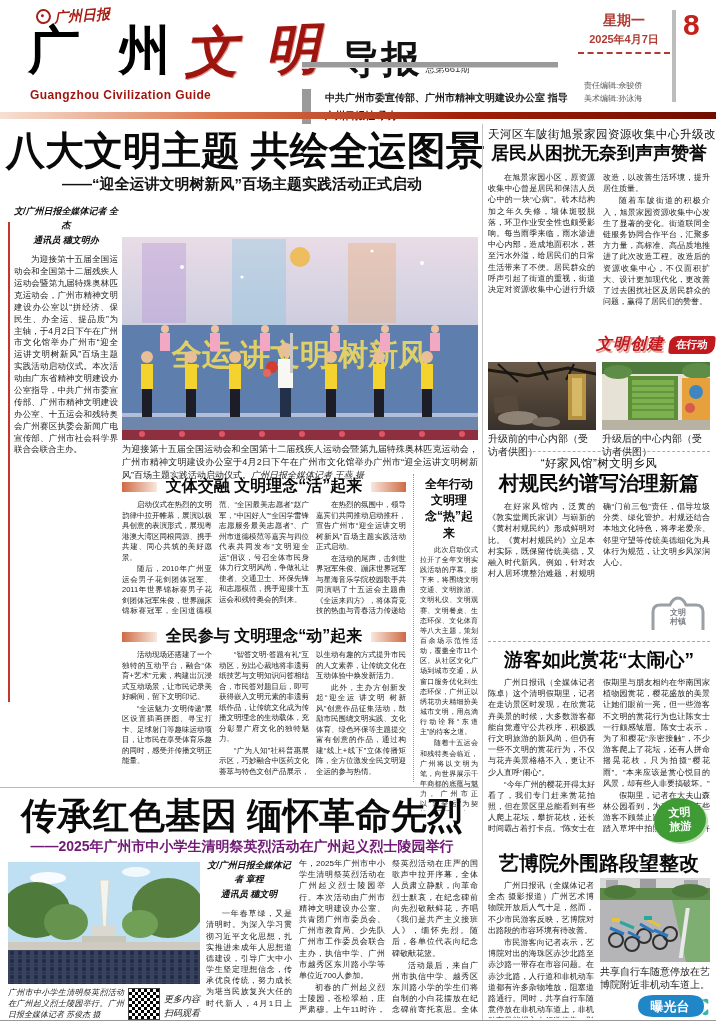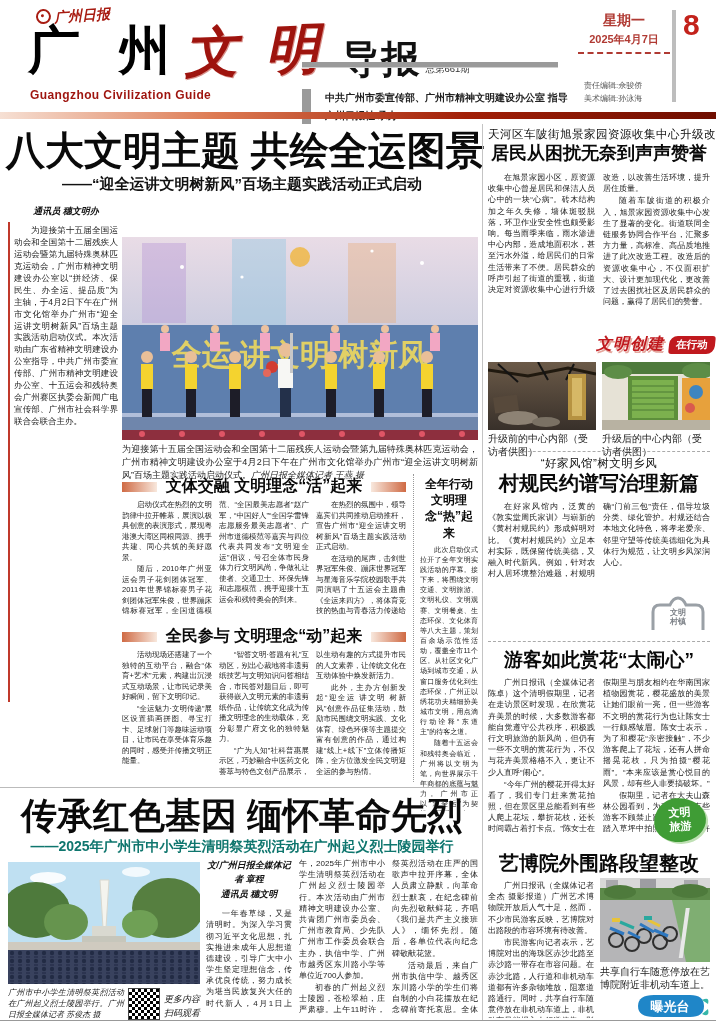--- a/index.html
+++ b/index.html
@@ -55,21 +55,21 @@
   .sec1-body{left:122px;top:500px;width:284px;height:122px;font-size:7.5px;}
   .sec3-body{left:122px;top:650px;width:284px;height:130px;font-size:7.5px;}
   .dotted-v{left:413px;top:474px;height:308px;border-left:1px dotted #999;}
   .narrow-col{left:420px;top:476px;width:58px;height:306px;}
   .narrow-title{font-size:12px;font-weight:900;text-align:center;line-height:1.35;margin-bottom:4px;color:#0a0a0a;}
   .narrow-body{font-size:7px;line-height:1.45;height:266px;}
 
   
   .hr-bottom{left:0;top:787px;width:479px;border-top:1px solid #bbb;}
   .headline2{left:6px;top:792px;width:472px;text-align:center;font-size:36px;font-weight:900;color:#0a0a0a;white-space:nowrap;}
-  .subtitle2{left:6px;top:838px;width:472px;text-align:center;font-size:14px;font-weight:bold;color:#0f766e;}
+  .subtitle2{left:6px;top:838px;width:472px;text-align:center;font-size:14px;font-weight:bold;color:#701a75;}
   .bottom-photo{left:8px;top:862px;width:192px;height:122px;overflow:hidden;}
   .bottom-caption{left:8px;top:987px;width:116px;font-size:8px;line-height:1.4;font-style:italic;color:#222;text-align:justify;}
   .qr{left:128px;top:988px;width:30px;height:30px;background:repeating-conic-gradient(#000 0% 25%,#fff 0% 50%) 0 0/6px 6px;border:1px solid #444;}
   .qr-note{left:164px;top:992px;font-size:9px;font-style:italic;line-height:1.6;color:#222;}
   .bottom-body{left:206px;top:858px;width:272px;height:162px;}
 
   
   .v-divider{left:482px;top:124px;width:1px;height:896px;background:#c4c4c4;}
   .kicker{width:222px;text-align:center;font-size:11.5px;color:#111;letter-spacing:0.5px;white-space:nowrap;}
   .sb-headline{width:222px;text-align:center;font-weight:900;color:#0a0a0a;white-space:nowrap;}
@@ -130,20 +130,21 @@
   </div>
   <div class="abs head-vsep"></div>
   <div class="abs page-no">8</div>
   <div class="abs red-bar"></div>
 
   <div class="abs headline1">八大文明主题 共绘全运图景</div>
   <div class="abs subtitle1">——“迎全运讲文明树新风”百场主题实践活动正式启动</div>
   <div class="abs red-rule"></div>
   <div class="abs left-col">
     <div class="byline">
+      <span>文/广州日报全媒体记者 全杰</span>
         <span>通讯员 穗文明办</span>
     </div>
     <div class="body-text" style="height:520px;">
         <p>为迎接第十五届全国运动会和全国第十二届残疾人运动会暨第九届特殊奥林匹克运动会，广州市精神文明建设办公室以“拼经济、保民生、办全运、提品质”为主轴，于4月2日下午在广州市文化馆举办广州市“迎全运讲文明树新风”百场主题实践活动启动仪式。本次活动由广东省精神文明建设办公室指导，中共广州市委宣传部、广州市精神文明建设办公室、十五运会和残特奥会广州赛区执委会新闻广电宣传部、广州市社会科学界联合会联合主办。</p>
       </div>
   </div>
 
   <div class="abs lead-photo">
     <svg width="356" height="203" viewBox="0 0 356 203">
       <defs>

